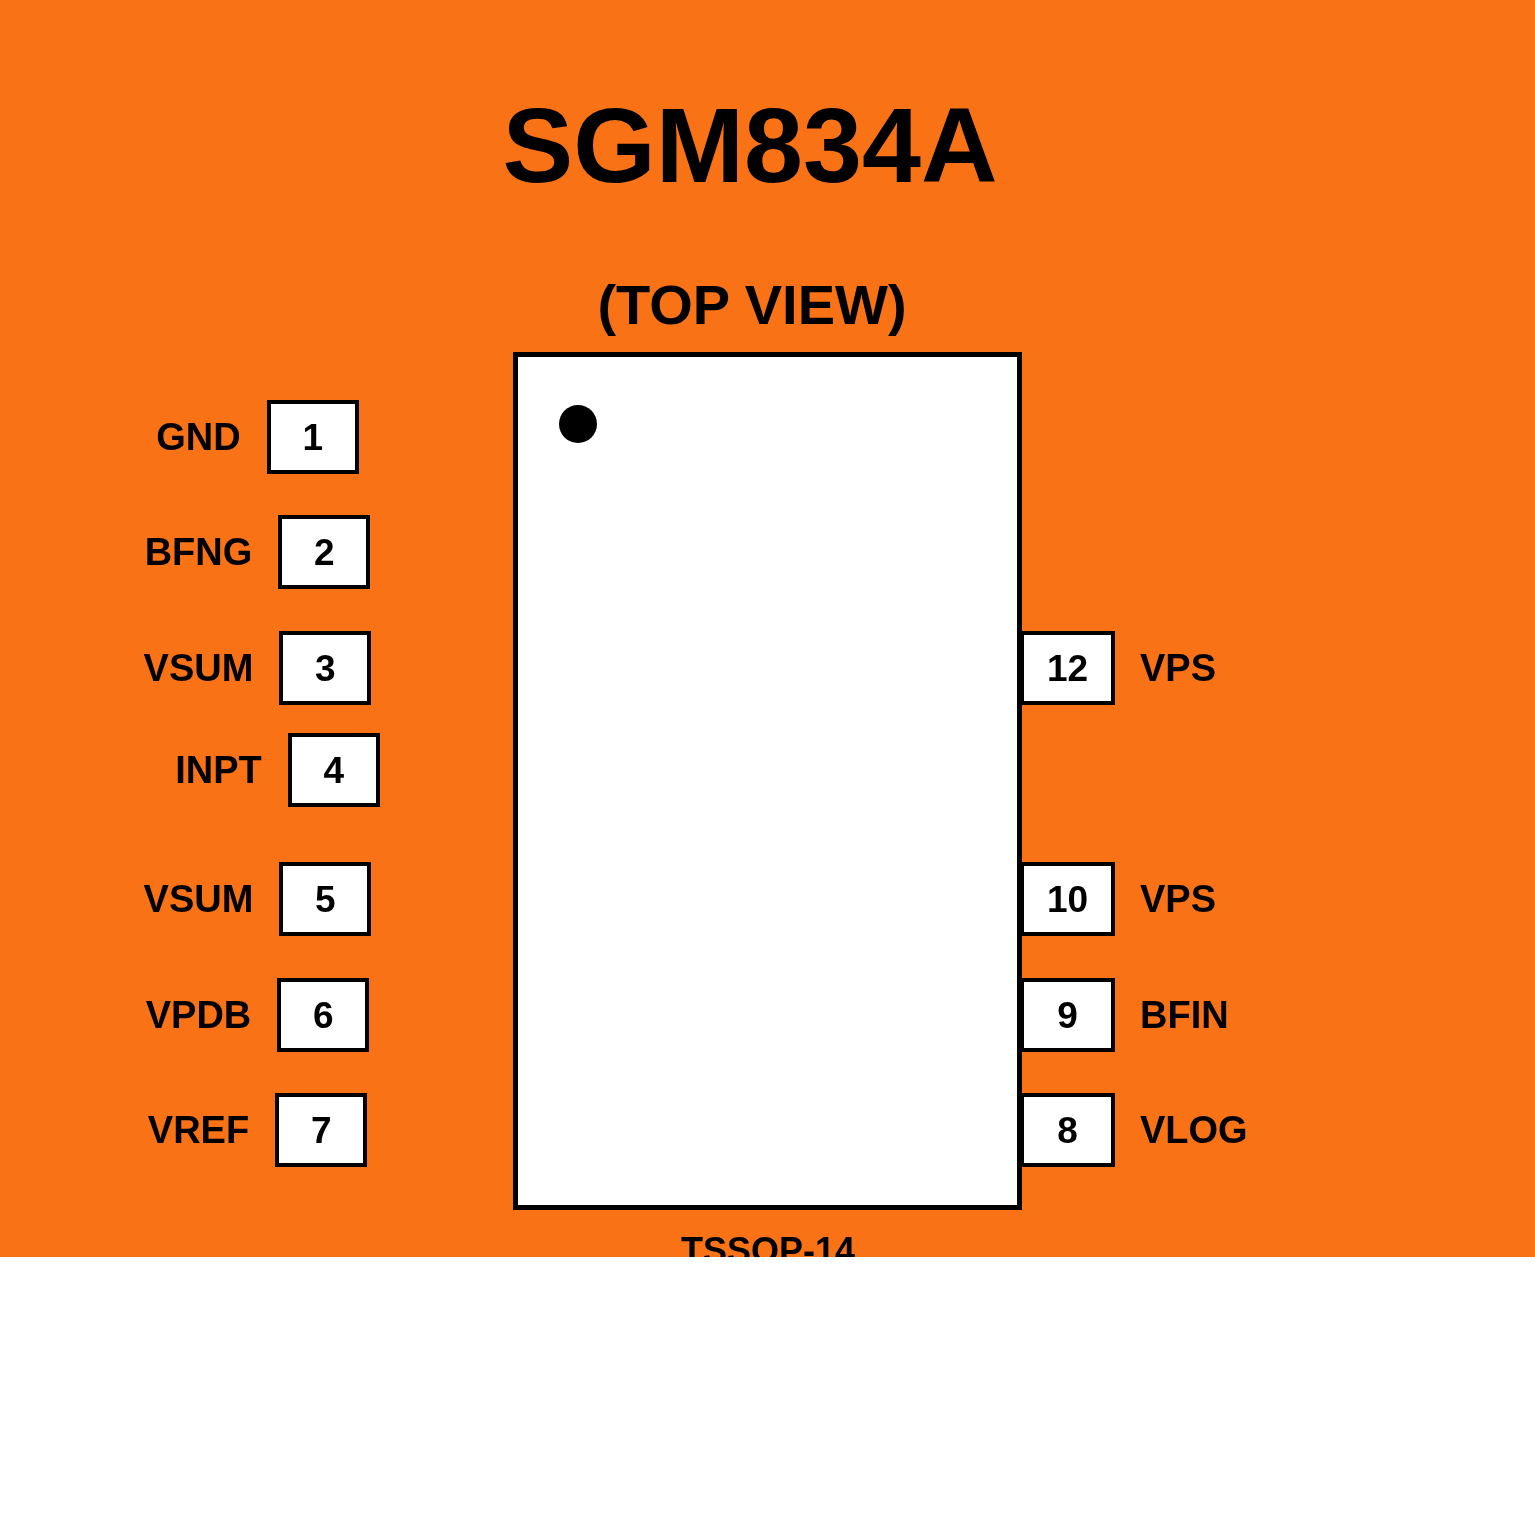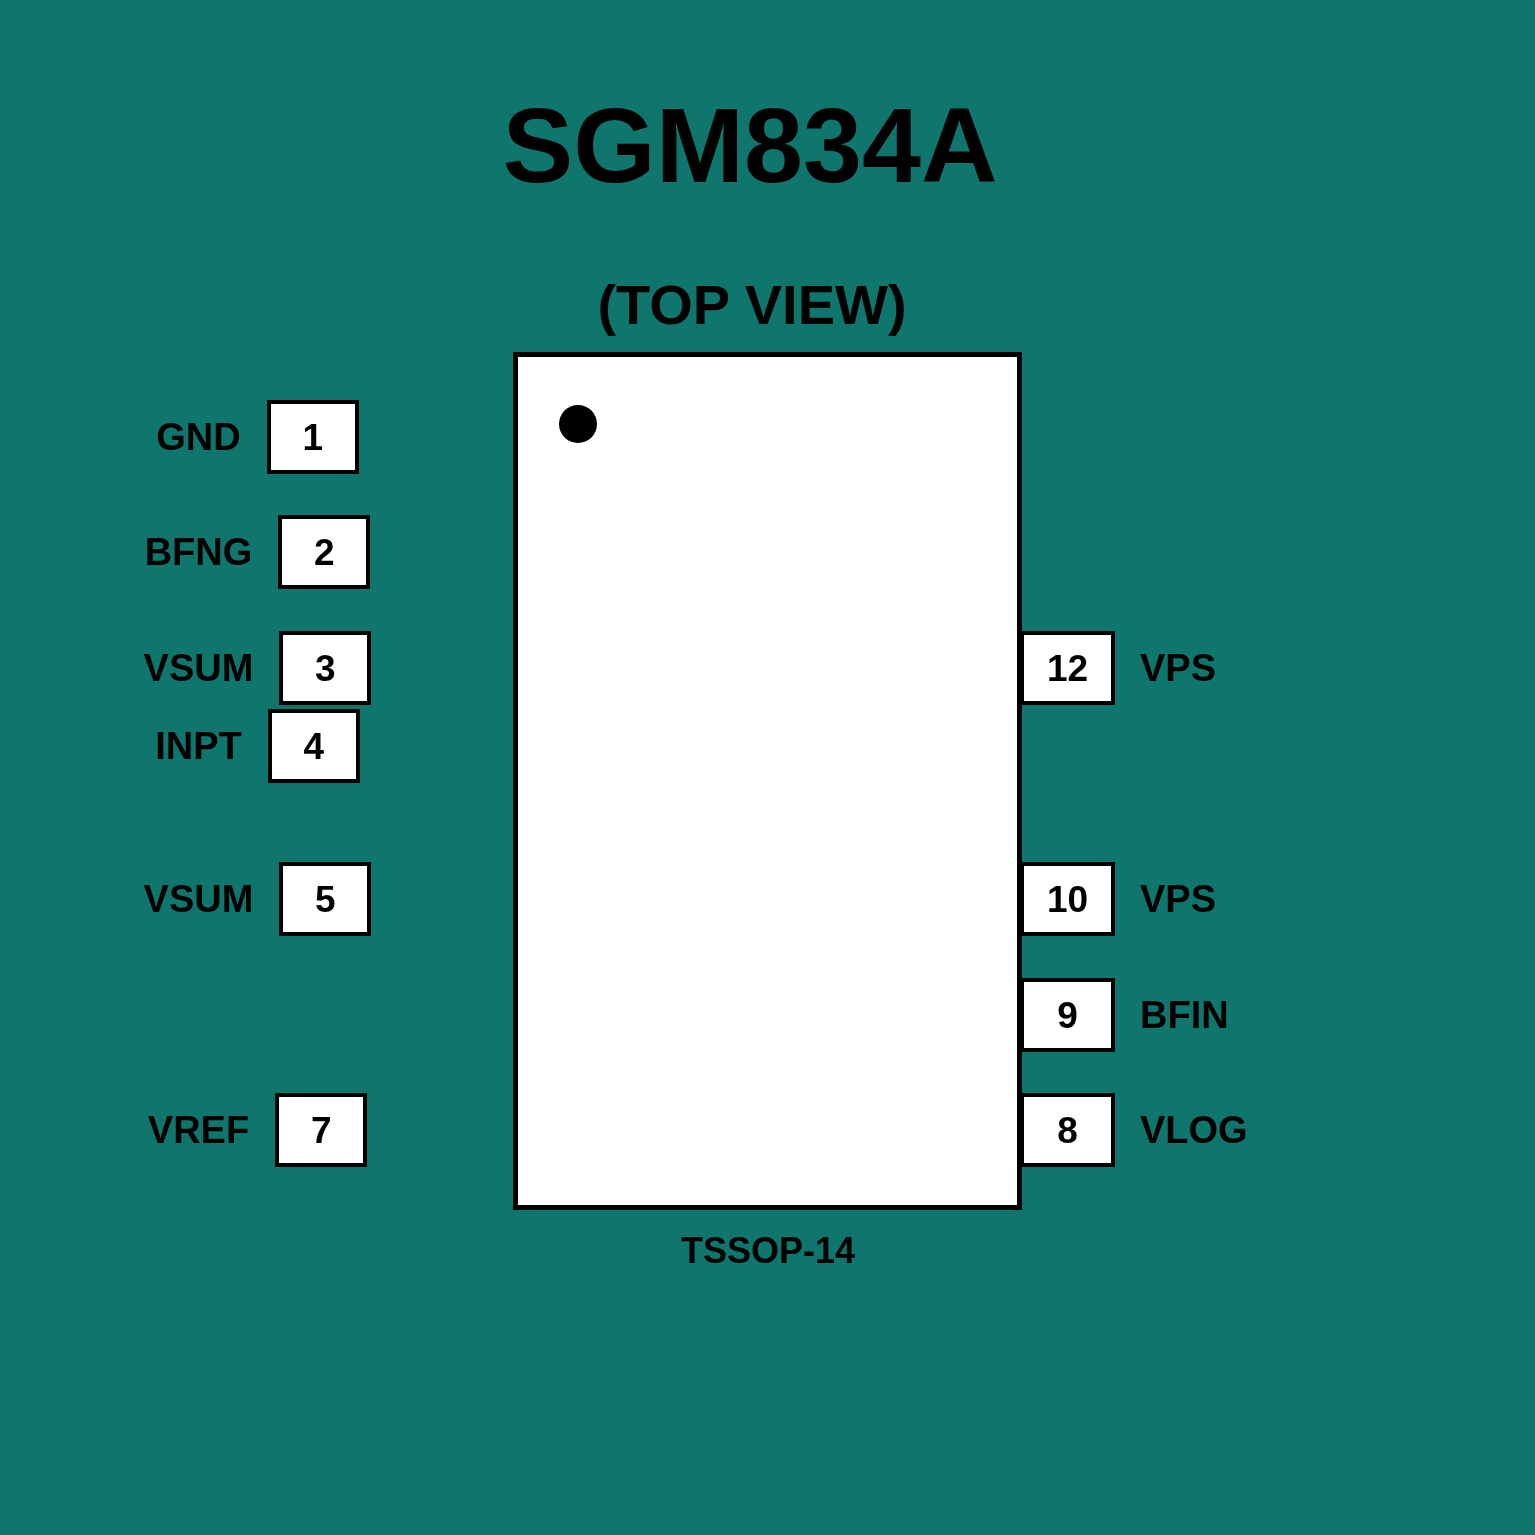--- a/index.html
+++ b/index.html
@@ -3,22 +3,22 @@
 <meta charset="utf-8">
 <style>
   html, body {
     margin: 0;
     padding: 0;
     background: #ffffff;
   }
   .canvas {
     position: relative;
     width: 1535px;
-    height: 1535px;
-    background: #0f766e;
+    height: 1257px;
+    background: #f97316;
     font-family: "Liberation Sans", sans-serif;
     color: #000000;
     overflow: hidden;
   }
   .page-title {
     position: absolute;
     top: 92px;
     left: 750px;
     transform: translateX(-50%);
     font-size: 106px;
@@ -106,21 +106,21 @@
     transform: translateX(-50%);
     font-size: 36px;
     font-weight: bold;
     line-height: 1;
     white-space: nowrap;
   }
   
   .row-0 { top: 400px; }
   .row-1 { top: 515px; }
   .row-2 { top: 631px; }
-  .row-3 { top: 709px; }
+  .row-3 { top: 733px; padding-left: 20px; }
   .row-4 { top: 862px; }
   .row-5 { top: 978px; }
   .row-6 { top: 1093px; }
 </style>
 </head>
 <body>
 
 <div class="canvas">
 
   <div class="page-title">SGM834A</div>
@@ -153,20 +153,26 @@
     <span class="pin-box">
         <span class="pin-number">4</span>
       </span>
   </div>
   <div class="pin left row-4">
     <span class="pin-label">VSUM</span>
     <span class="pin-box">
         <span class="pin-number">5</span>
       </span>
   </div>
+  <div class="pin left row-5">
+    <span class="pin-label">VPDB</span>
+    <span class="pin-box">
+        <span class="pin-number">6</span>
+      </span>
+  </div>
   <div class="pin left row-6">
     <span class="pin-label">VREF</span>
     <span class="pin-box">
         <span class="pin-number">7</span>
       </span>
   </div>
 
   <div class="pin right row-2">
     <span class="pin-box">
         <span class="pin-number">12</span>

